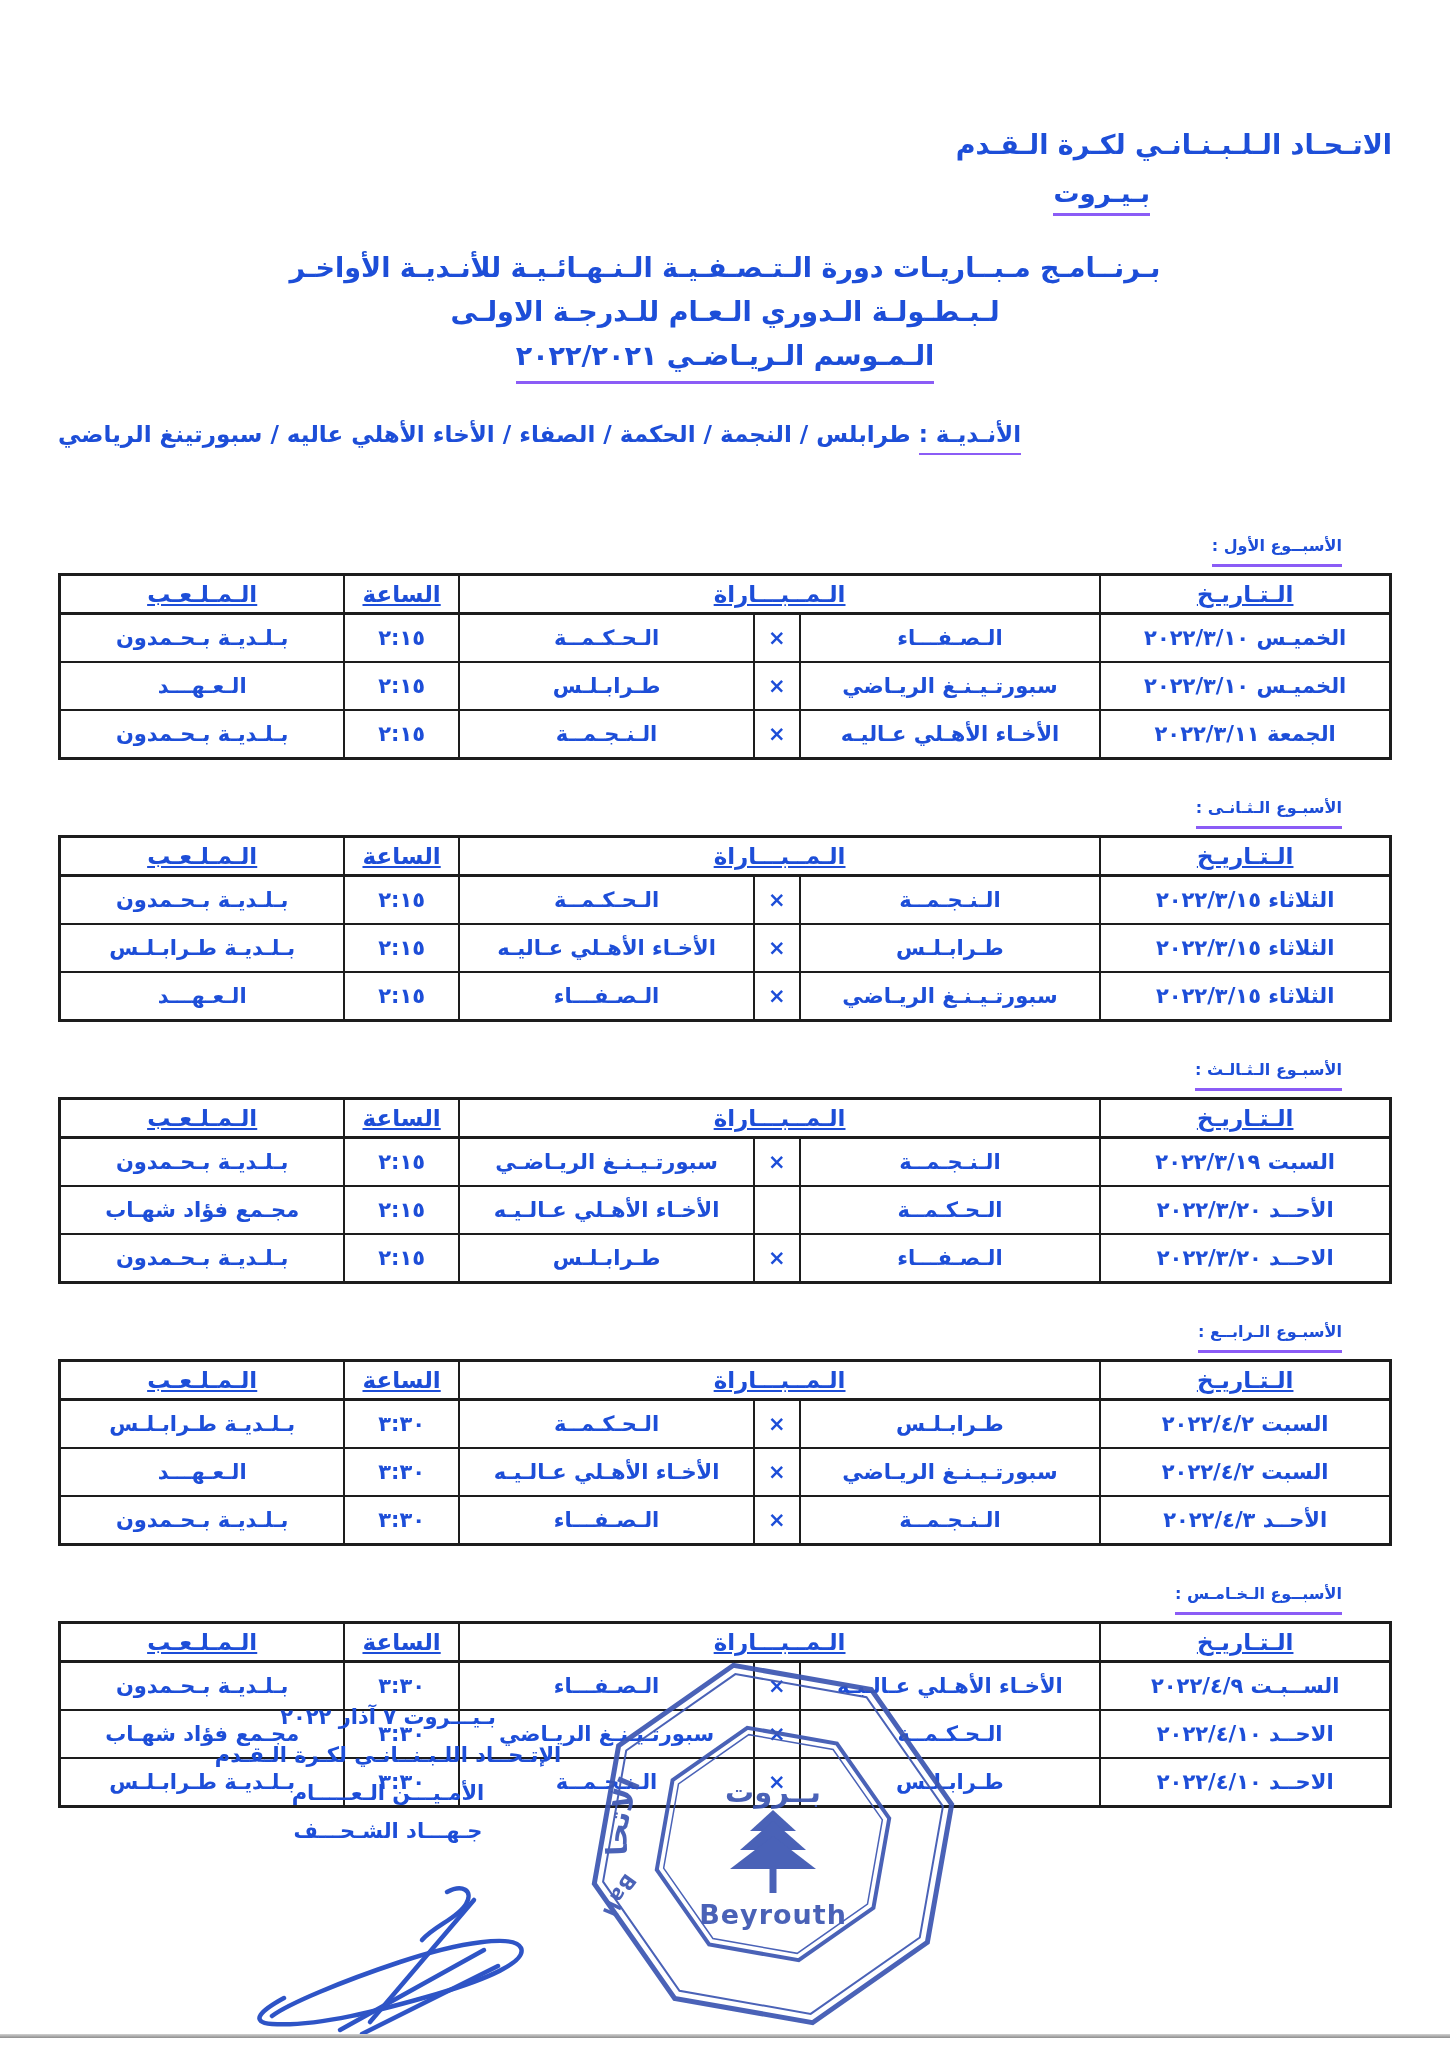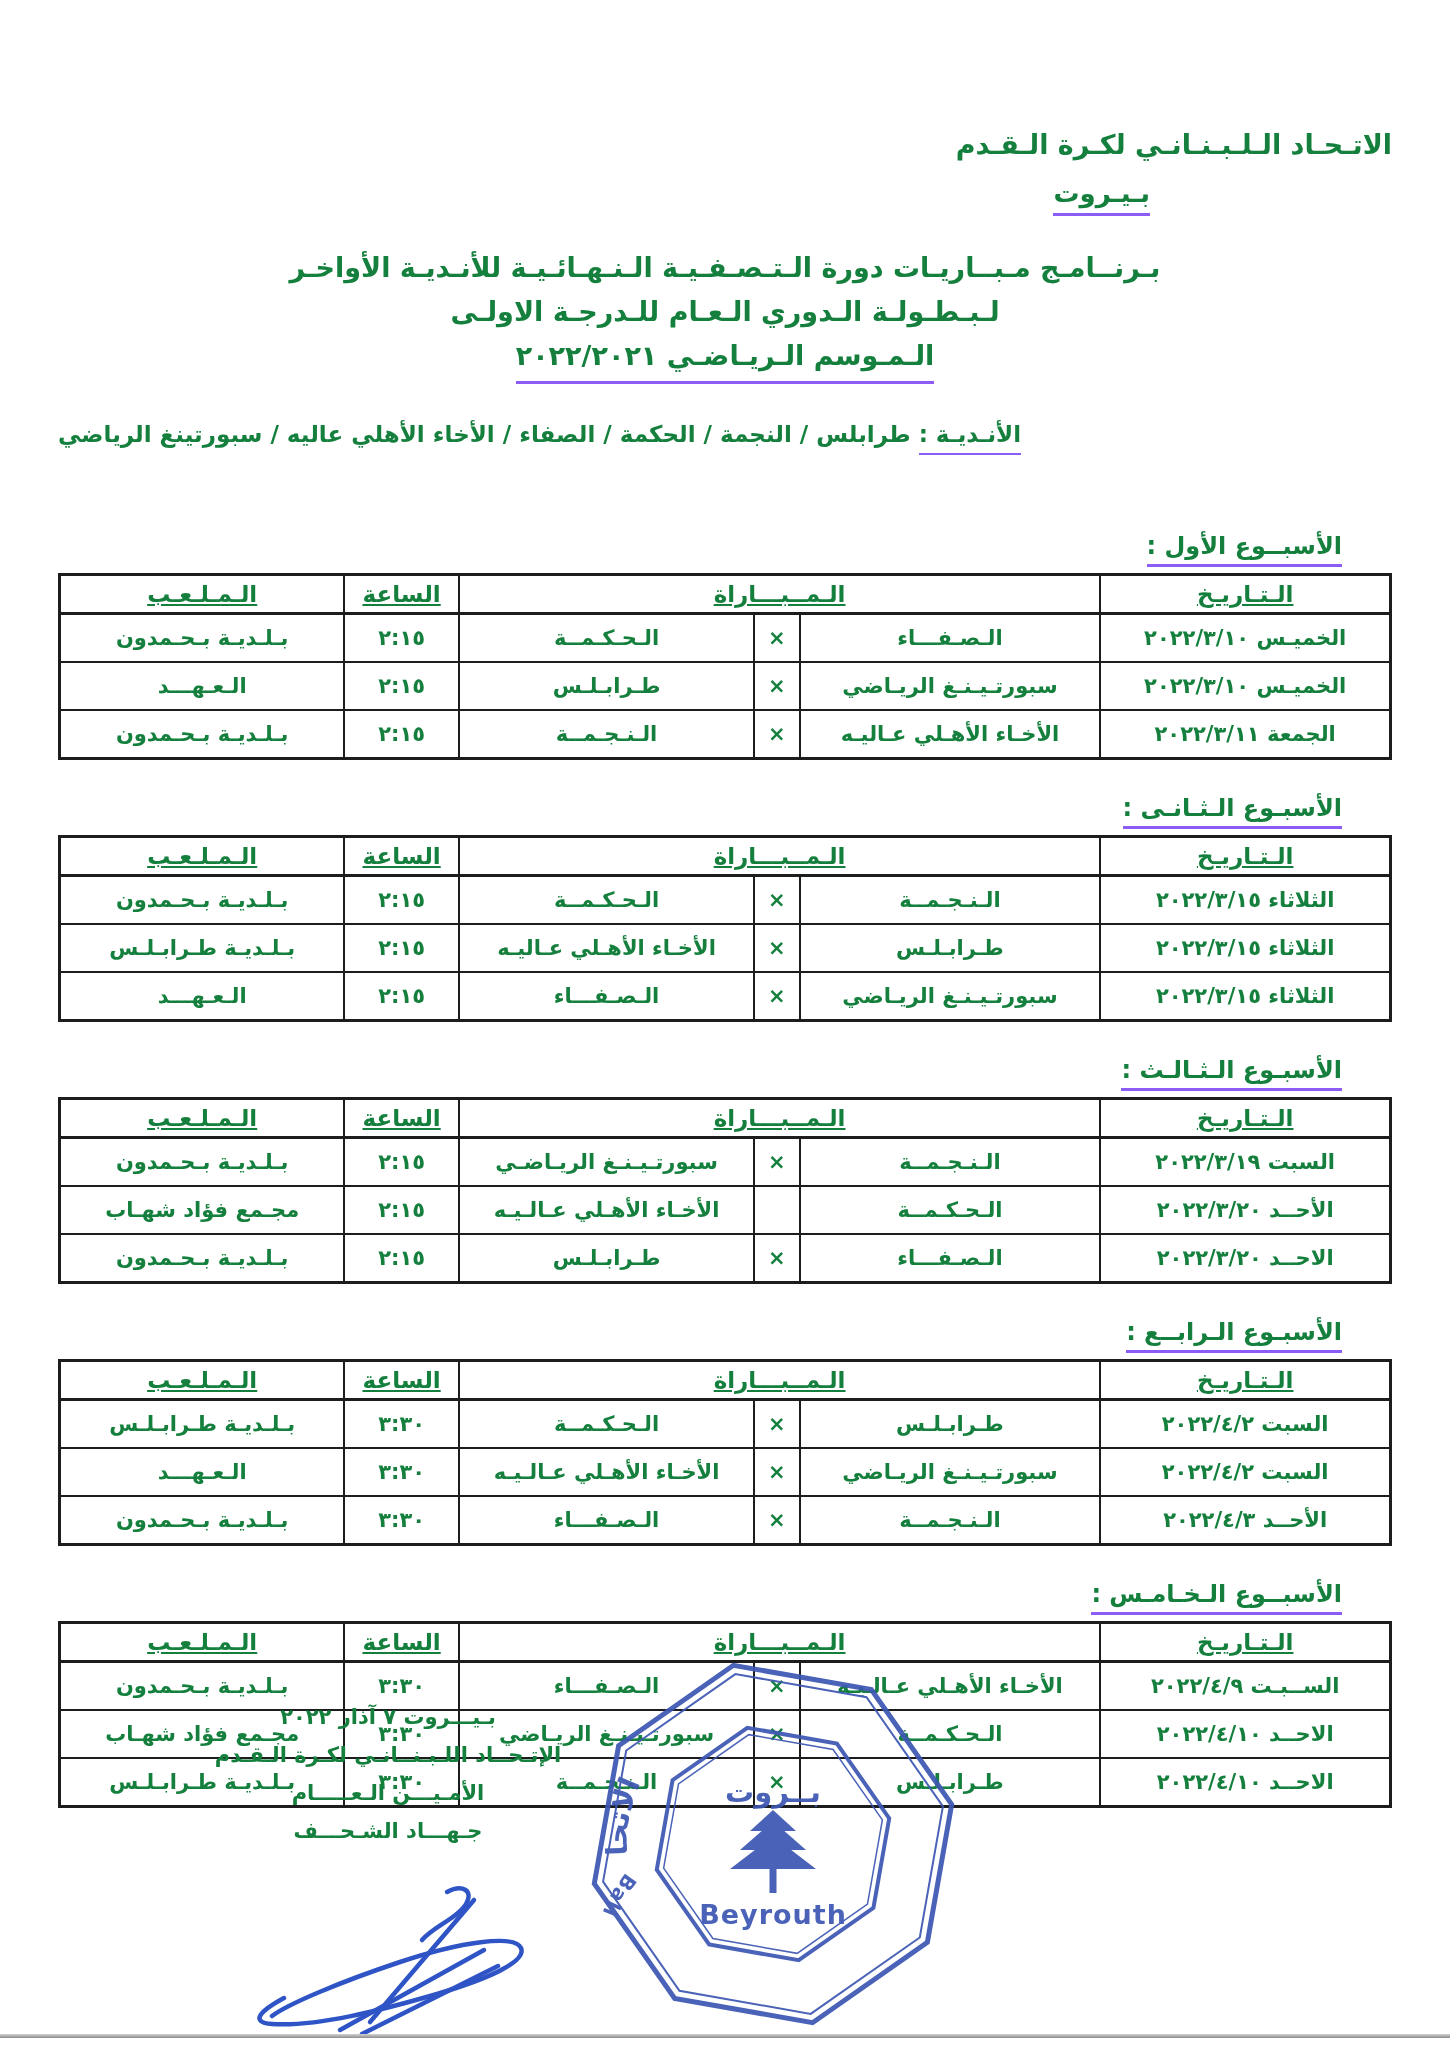--- a/index.html
+++ b/index.html
@@ -1,30 +1,30 @@
 <!DOCTYPE html>
 <html dir="rtl" lang="ar"><head>
 <meta charset="utf-8">
 <style>
   html,body{margin:0;padding:0;background:#e8e8e8;}
   .page{
     width:1450px;height:2048px;position:relative;margin:0 auto;
     background:#ffffff;overflow:hidden;
-    font-family:"DejaVu Sans",sans-serif;font-weight:700;color:#15803d;
+    font-family:"DejaVu Sans",sans-serif;font-weight:700;color:#1d4ed8;
   }
   .content{padding:0 58px;}
   .org{padding-top:128px;text-align:right;font-size:27px;letter-spacing:.3px;line-height:34px;}
   .city{margin-top:14px;text-align:right;padding-left:0;padding-right:242px;font-size:26px;line-height:34px;}
   .uline{display:inline-block;border-bottom:3px solid #8b5cf6;padding-bottom:3px;}
   .titles{margin-top:30px;text-align:center;font-size:27px;line-height:44px;}
   .clubs{margin-top:34px;font-size:23px;text-align:left;line-height:32px;}
   .clubs .uline{border-bottom-width:2.5px;}
   .week{margin-top:33px;}
   .week.first{margin-top:76px;}
-  .week-heading{margin:0 50px 6px 0;font-size:24px;line-height:30px;text-align:right;}
+  .week-heading{margin:0 50px 6px 0;font-size:16px;line-height:30px;text-align:right;}
   .week-heading .uline{border-bottom-width:3px;}
   table.sched{
     width:100%;border-collapse:collapse;table-layout:fixed;
     border:3px solid #1d1d1d;
   }
   table.sched th,table.sched td{
     border:2px solid #1d1d1d;text-align:center;vertical-align:middle;
     white-space:nowrap;overflow:hidden;padding:0 4px;
   }
   table.sched th{height:36px;font-size:23px;border-bottom-width:3px;text-decoration:underline;}

